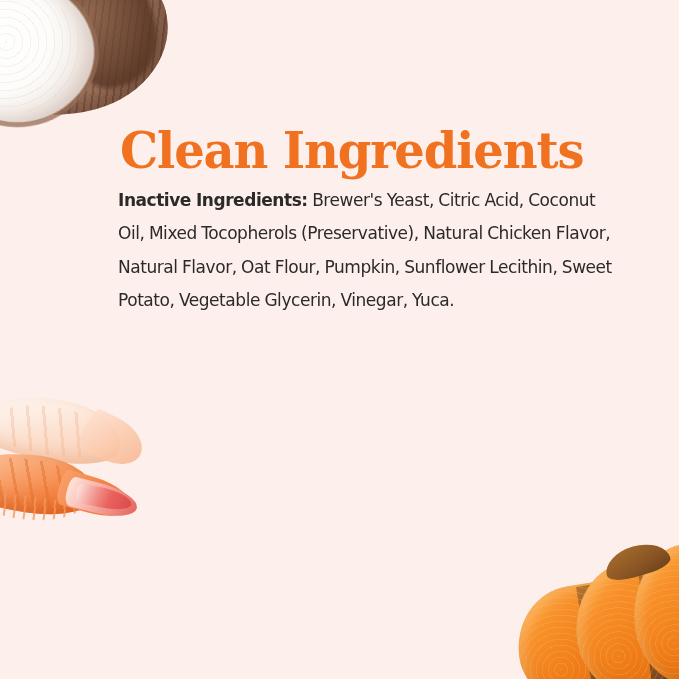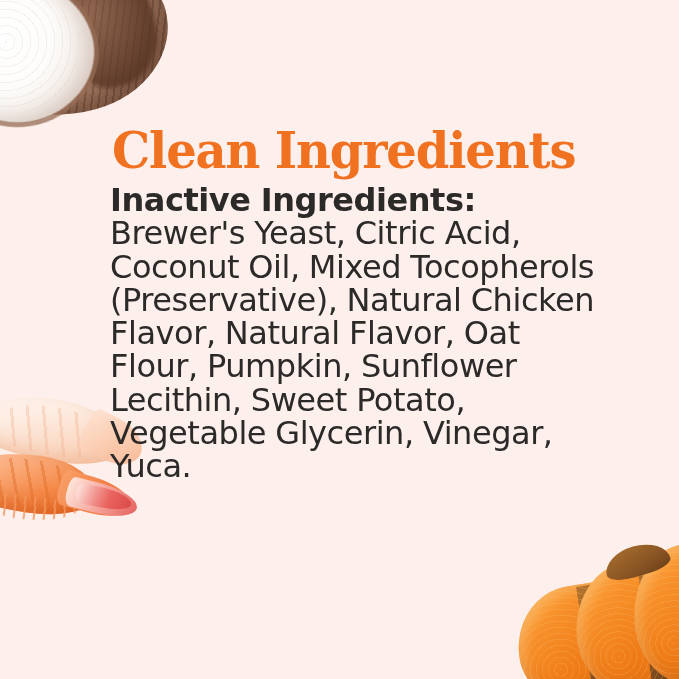--- a/index.html
+++ b/index.html
@@ -18,42 +18,42 @@
   #page {
     position: absolute;
     inset: 0;
     background: #fdf0ec;
     overflow: hidden;
   }
 
   
   .content {
     position: absolute;
-    left: 110px;
+    left: 118px;
     top: 122px;
     width: 500px;
   }
 
   .headline {
     font-family: "DejaVu Serif", "Liberation Serif", serif;
     font-weight: 700;
     font-size: 50px;
     line-height: 58px;
     letter-spacing: -1.2px;
     color: #f0711f;
     margin: 0 0 4px 2px;
     transform: scaleX(0.96);
     transform-origin: left center;
     white-space: nowrap;
   }
 
   .ingredients {
     margin: 0;
     font-family: "DejaVu Sans", "Liberation Sans", sans-serif;
-    font-size: 32px;
+    font-size: 17px;
     line-height: 33.3px;
     color: #2c2a29;
     letter-spacing: -0.45px;
     width: 500px;
     word-spacing: -0.5px;
   }
   .ingredients .label {
     font-weight: 700;
   }
 

